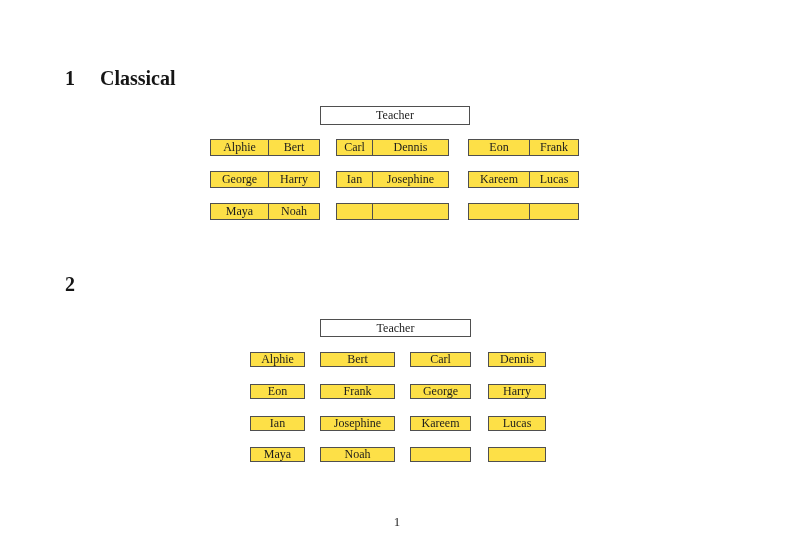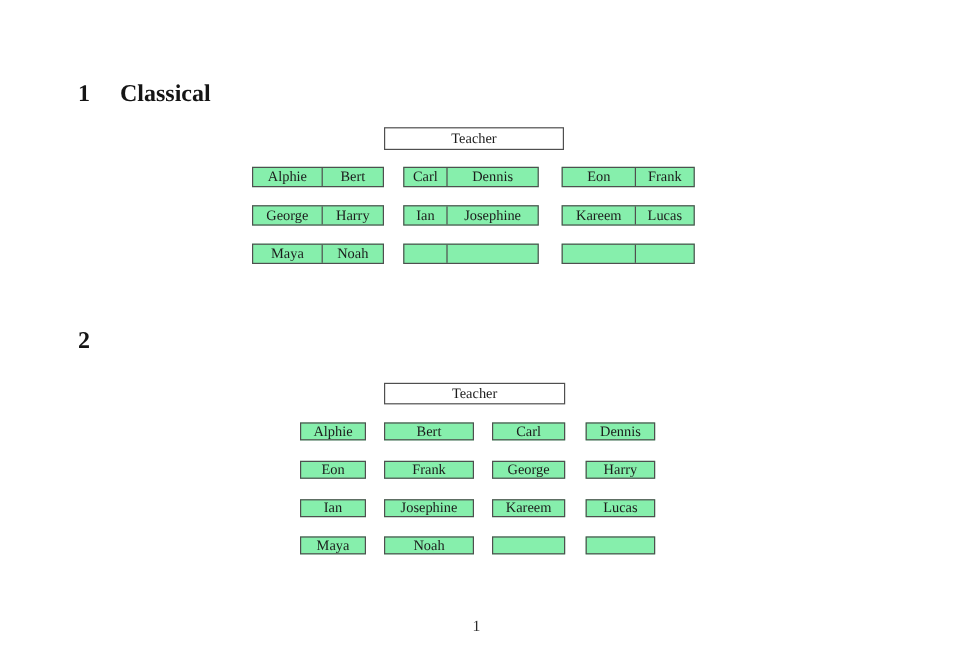--- a/index.html
+++ b/index.html
@@ -29,21 +29,21 @@
     background: #ffffff;
     display: flex;
     align-items: center;
     justify-content: center;
     font-size: 12px;
   }
   .desk {
     position: absolute;
     box-sizing: border-box;
     border: 1px solid #4f4f4f;
-    background: #86efac;
+    background: #fde047;
     display: flex;
   }
   .seat {
     box-sizing: border-box;
     height: 100%;
     display: flex;
     align-items: center;
     justify-content: center;
     font-size: 12px;
     overflow: hidden;

